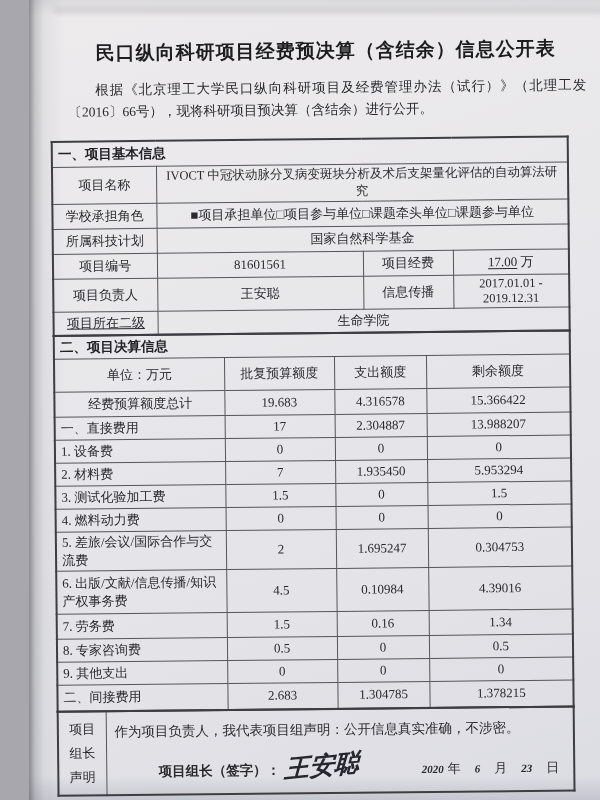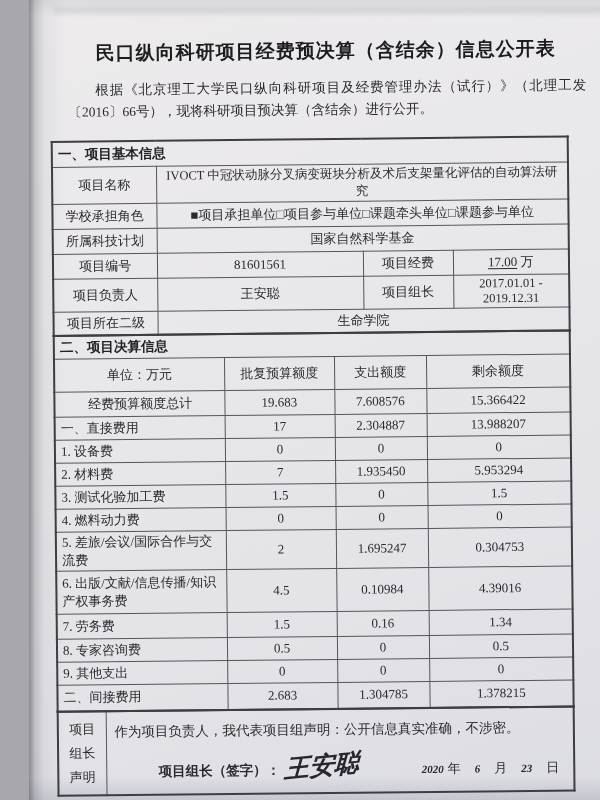--- a/index.html
+++ b/index.html
@@ -113,25 +113,25 @@
       </tr>
       <tr>
         <td>项目编号</td>
         <td class="num">81601561</td>
         <td>项目经费</td>
         <td><span class="u num">17.00</span> <span>万</span></td>
       </tr>
       <tr>
         <td>项目负责人</td>
         <td>王安聪</td>
-        <td>项目组长</td>
+        <td>信息传播</td>
         <td class="num" style="font-size:12.5px;">2017.01.01 - 2019.12.31</td>
       </tr>
       <tr>
-        <td style="height:20px;">项目所在二级</td>
+        <td style="height:20px;text-decoration:underline;">项目所在二级</td>
         <td colspan="3" style="height:20px;">生命学院</td>
       </tr>
     </tbody>
       </table>
 
     <table class="tbl t2">
       <colgroup>
           <col style="width:170px">
           <col style="width:110px">
           <col style="width:92px">
@@ -143,21 +143,21 @@
       </tr>
       <tr class="hdr">
         <td>单位：万元</td>
         <td>批复预算额度</td>
         <td>支出额度</td>
         <td>剩余额度</td>
       </tr>
       <tr>
         <td class="lbl center-lbl" style="height:22px;">经费预算额度总计</td>
         <td class="num">19.683</td>
-        <td class="num">7.608576</td>
+        <td class="num">4.316578</td>
         <td class="num">15.366422</td>
       </tr>
       <tr>
         <td class="lbl">一、直接费用</td>
         <td class="num">17</td>
         <td class="num">2.304887</td>
         <td class="num">13.988207</td>
       </tr>
       <tr>
         <td class="lbl">1. 设备费</td>

